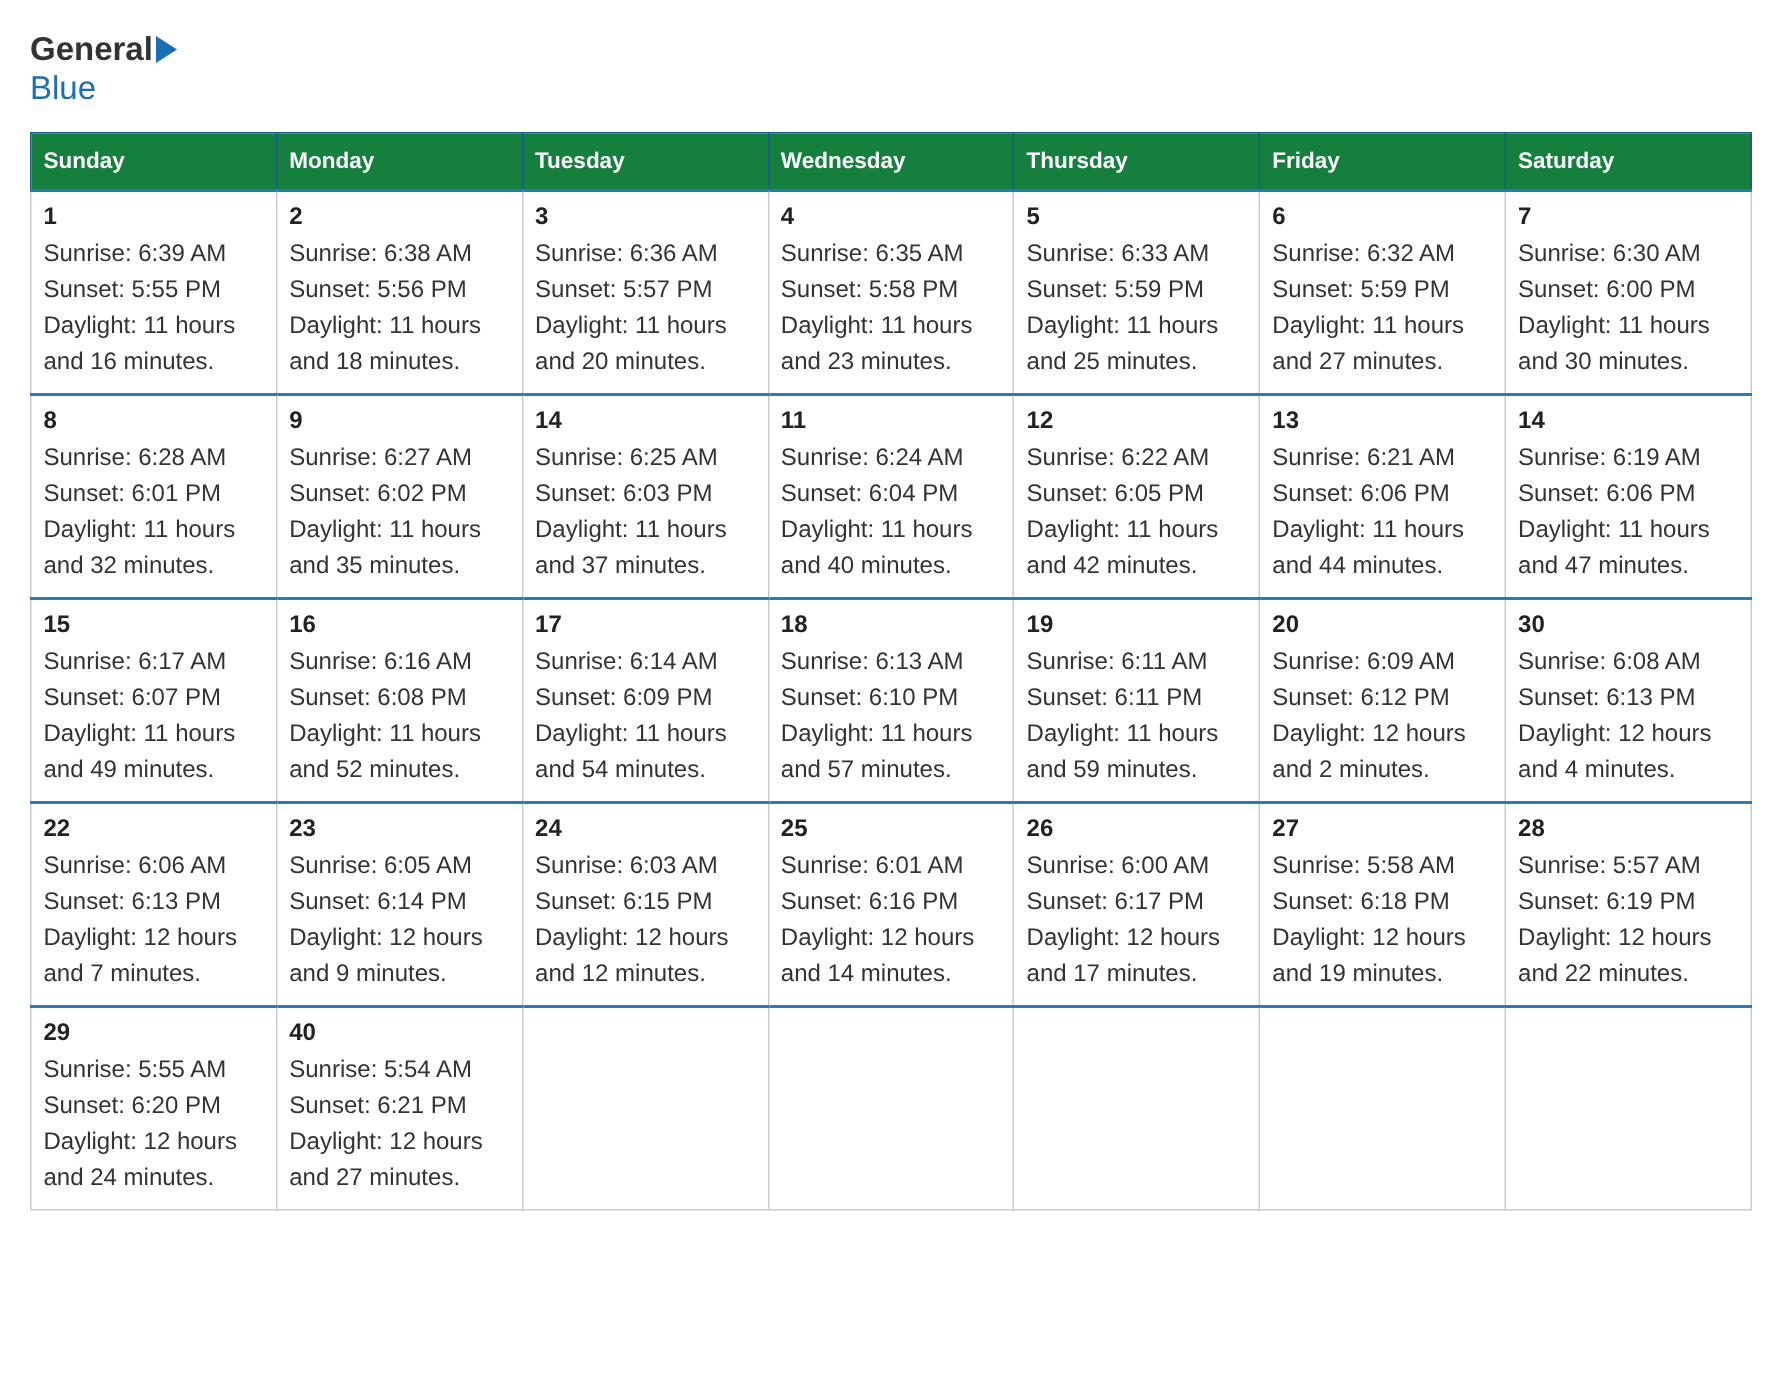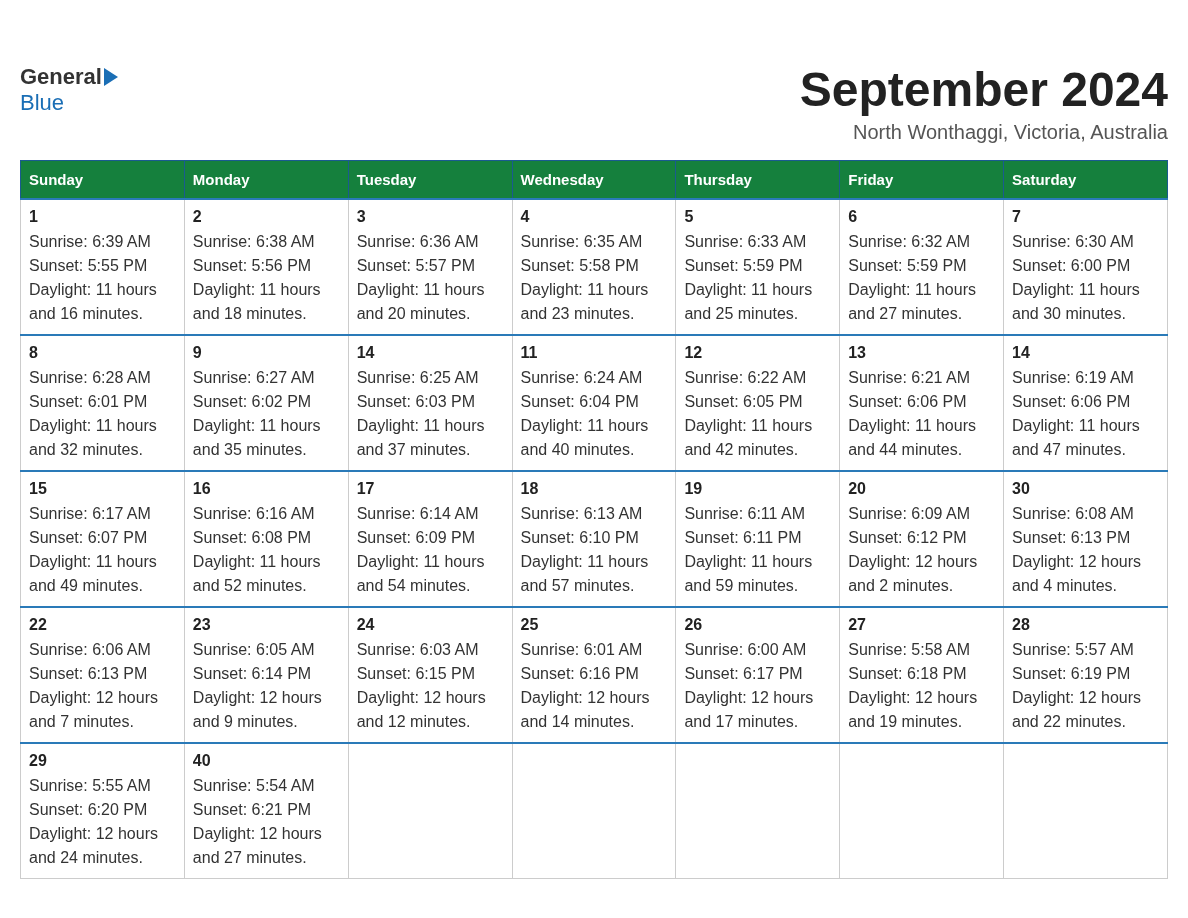--- a/index.html
+++ b/index.html
@@ -8,21 +8,20 @@
       background: #fff;
       padding: 20px;
       width: 1188px;
       min-height: 918px;
     }
     .header-section {
       display: flex;
       justify-content: space-between;
       align-items: flex-start;
       margin-bottom: 16px;
-      margin-top: 44px;
     }
     .logo-container {
       display: flex;
       align-items: center;
     }
     .title-section {
       text-align: right;
     }
     .main-title {
       font-size: 48px;
@@ -89,24 +88,20 @@
     <div>
       <div style="font-size:22px; font-weight:bold; color:#333; display:flex; align-items:center;">
         <span style="color:#333;">General</span>
         <span style="display:inline-block; width:0; height:0; border-left:14px solid #1a6eb5; border-top:9px solid transparent; border-bottom:9px solid transparent; margin: 0 2px;"></span>
       </div>
       <div style="font-size:22px; font-weight:normal; color:#1a6eb5; margin-left:0;">
         <span>Blue</span>
       </div>
     </div>
   </div>
-  <div class="title-section">
-    <div class="main-title">September 2024</div>
-    <div class="subtitle">North Wonthaggi, Victoria, Australia</div>
-  </div>
 </div>
 
 <table class="calendar-table">
   <thead>
     <tr>
 
     <th>Sunday</th>
         <th>Monday</th>
         <th>Tuesday</th>
         <th>Wednesday</th>

